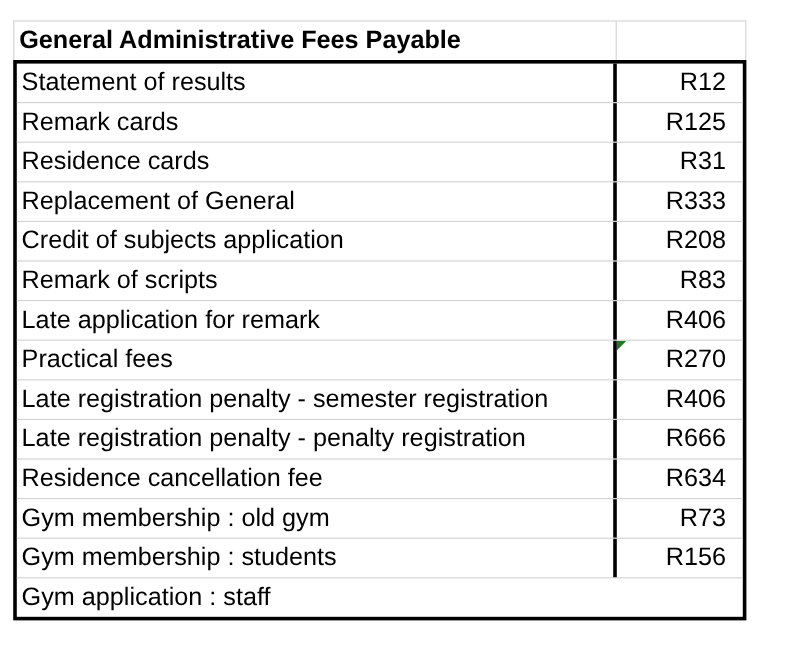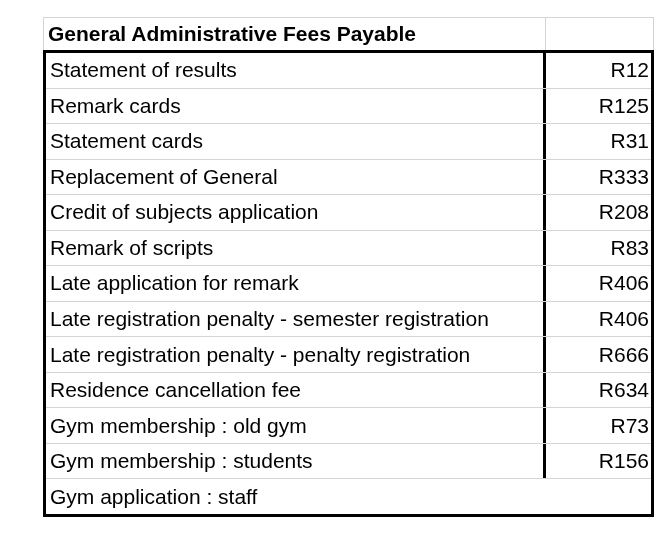--- a/index.html
+++ b/index.html
@@ -10,21 +10,21 @@
     width: 660px;
     height: 538px;
     background: #ffffff;
     font-family: "Liberation Sans", "DejaVu Sans", sans-serif;
     position: relative;
     overflow: hidden;
     color: #000;
   }
   .canvas {
     position: absolute;
-    left: 43px;
+    left: 11px;
     top: 17px;
     width: 611px;
   }
   
   .header-row {
     display: flex;
     height: 33px;
     box-sizing: border-box;
     border-top: 1px solid #d4d4d4;
     border-left: 1px solid #d4d4d4;
@@ -74,21 +74,21 @@
     overflow: hidden;
   }
   .cell.label {
     width: 497px;
     padding-left: 4px;
   }
   .cell.amount {
     flex: 1;
     border-left: 3px solid #000000;
     justify-content: flex-end;
-    padding-right: 2px;
+    padding-right: 14px;
     position: relative;
   }
   .tri {
     position: absolute;
     left: 0;
     top: 0;
     width: 8px;
     height: 8px;
     clip-path: polygon(0 0, 100% 0, 0 100%);
   }
@@ -120,21 +120,21 @@
     <div class="cell label">
       <span>Remark cards</span>
     </div>
     <div class="cell amount">
       <span>R125</span>
     </div>
   </div>
 
   <div class="row">
     <div class="cell label">
-      <span>Statement cards</span>
+      <span>Residence cards</span>
     </div>
     <div class="cell amount">
       <span>R31</span>
     </div>
   </div>
 
   <div class="row">
     <div class="cell label">
       <span>Replacement of General</span>
     </div>
@@ -163,20 +163,29 @@
 
   <div class="row">
     <div class="cell label">
       <span>Late application for remark</span>
     </div>
     <div class="cell amount">
       <span>R406</span>
     </div>
   </div>
 
+  <div class="row">
+    <div class="cell label">
+      <span>Practical fees</span>
+    </div>
+    <div class="cell amount">
+          <span class="tri" style="background: rgb(30, 123, 30);"></span>
+      <span>R270</span>
+    </div>
+  </div>
 
   <div class="row">
     <div class="cell label">
       <span>Late registration penalty - semester registration</span>
     </div>
     <div class="cell amount">
       <span>R406</span>
     </div>
   </div>
 

